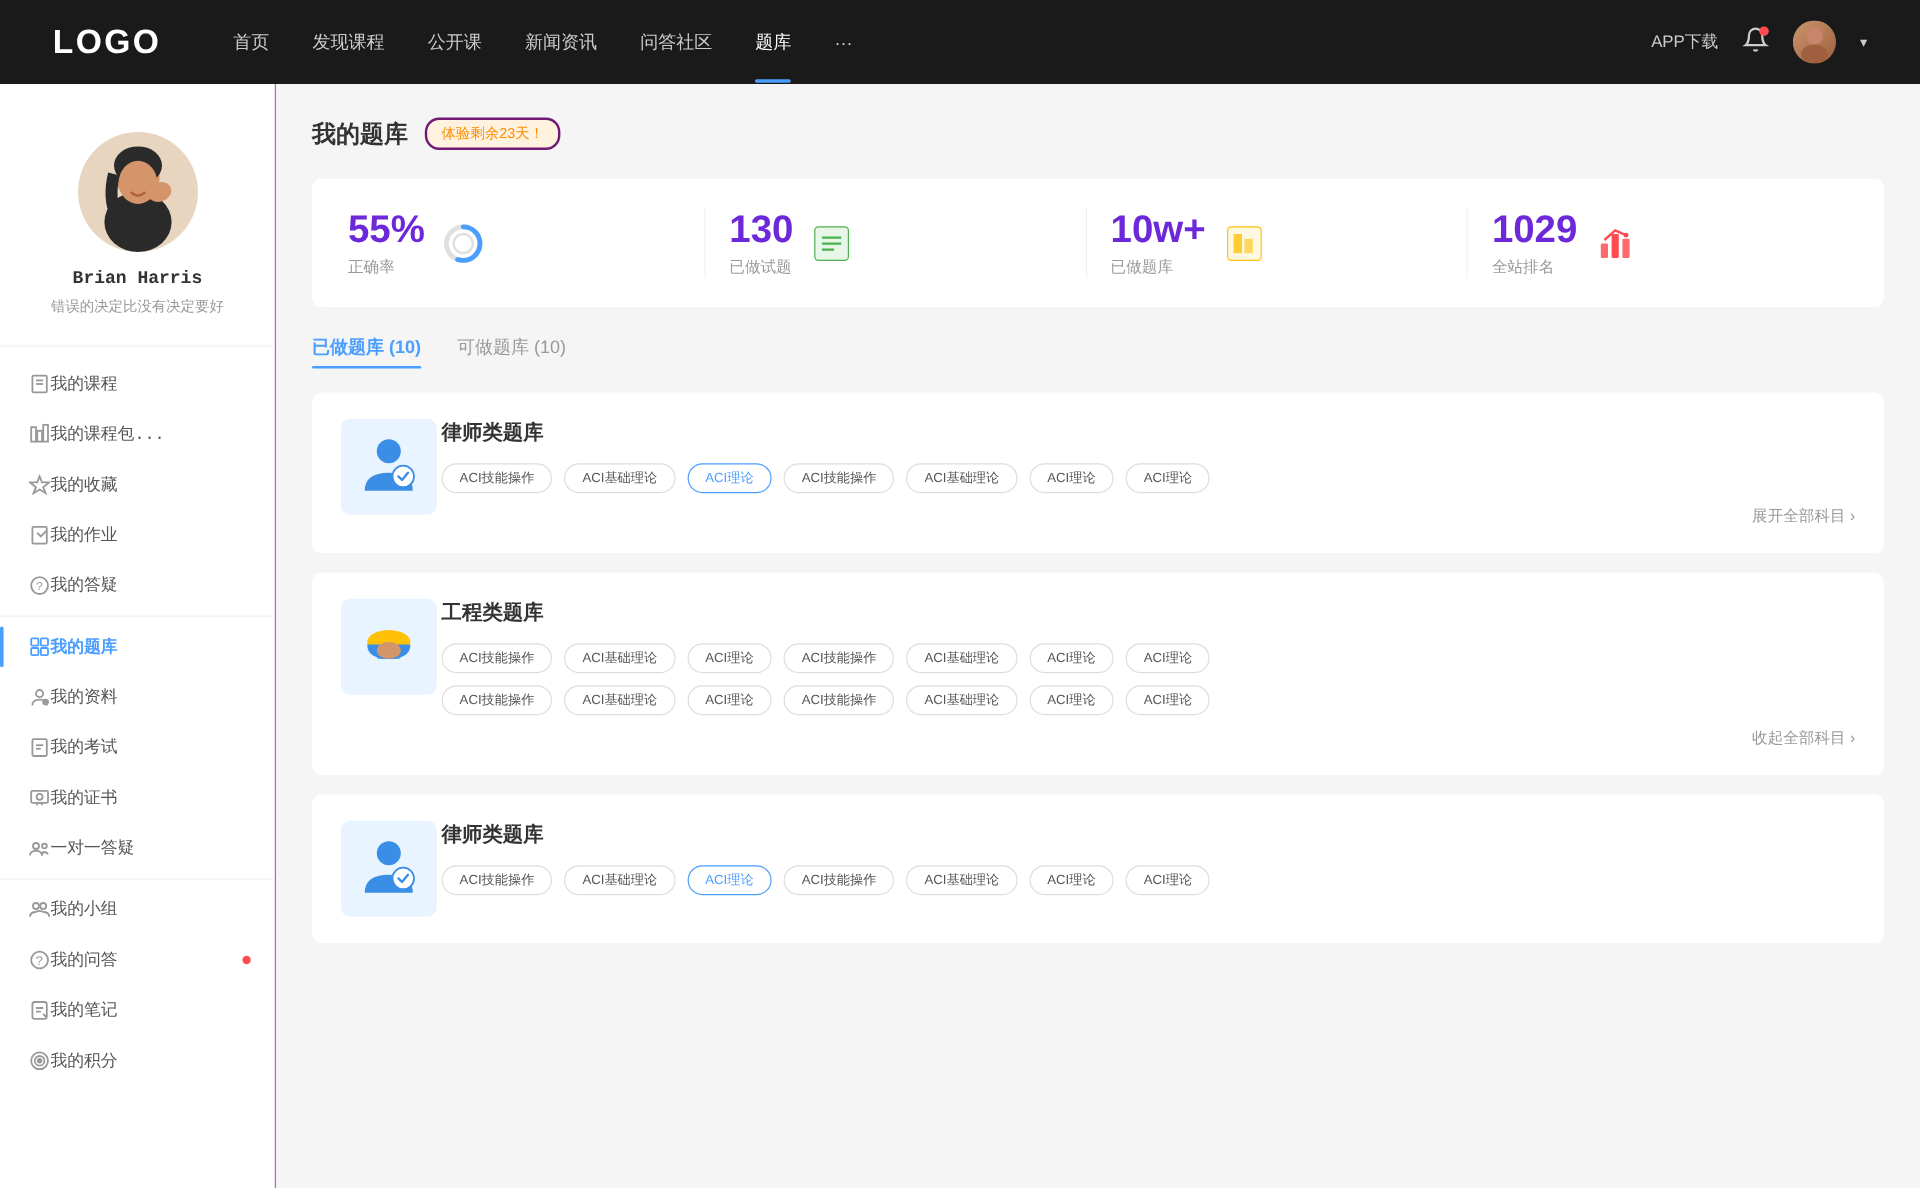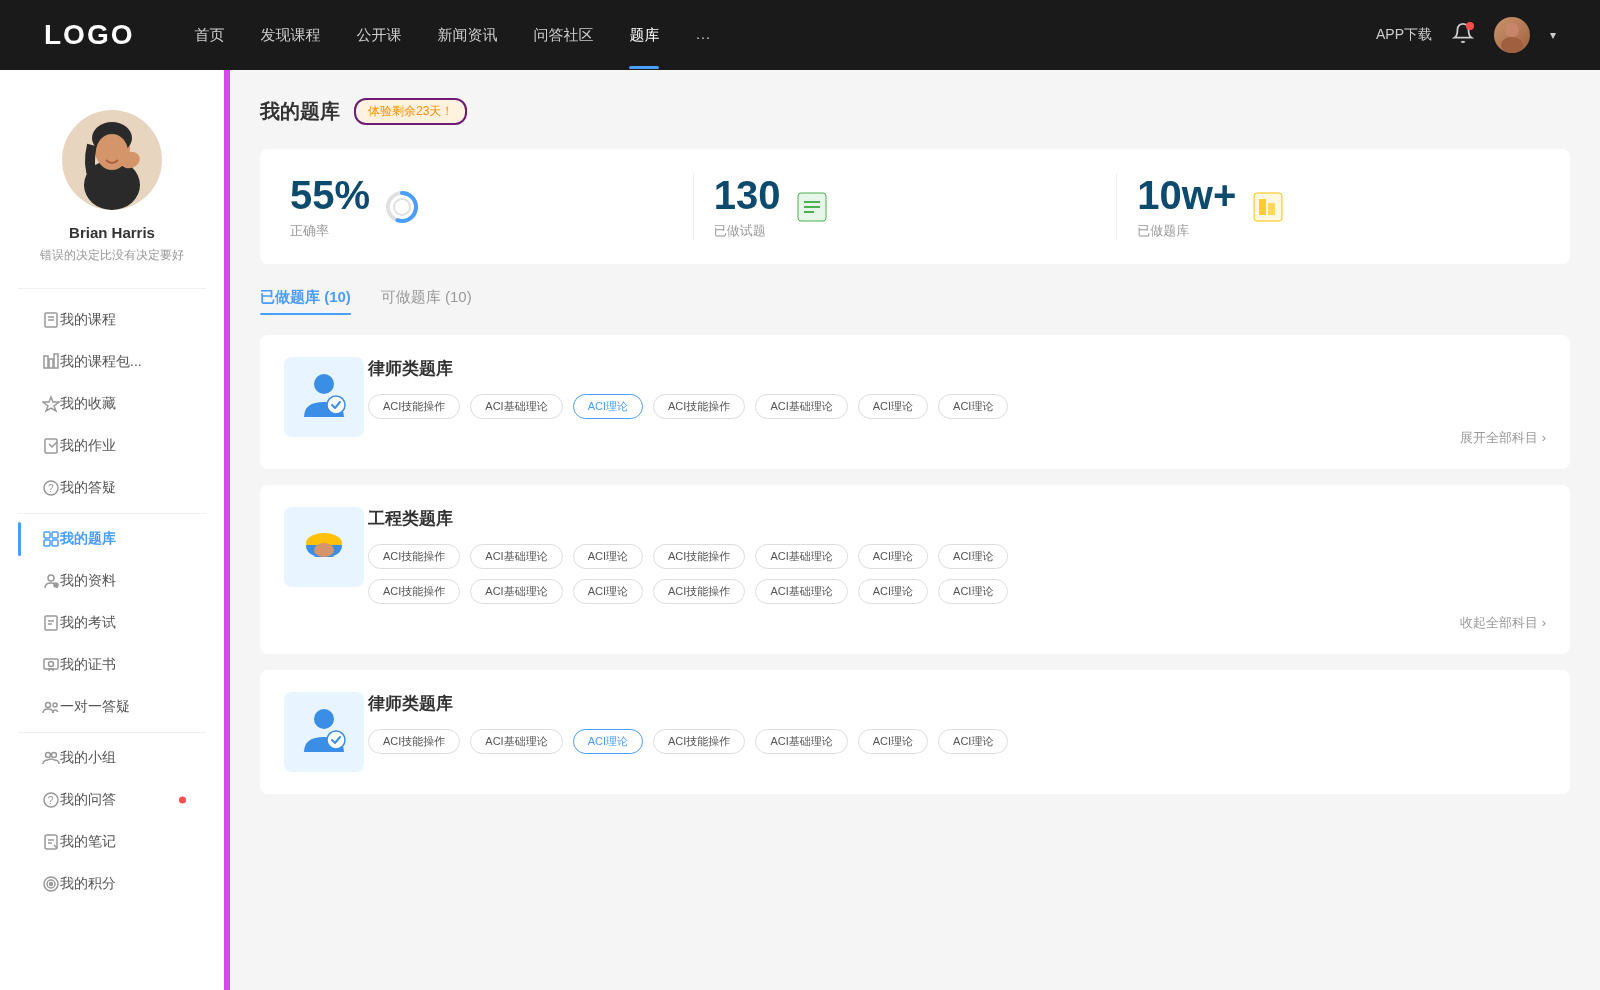--- a/index.html
+++ b/index.html
@@ -101,23 +101,24 @@
     
     .main-layout {
       display: flex;
       min-height: 920px;
     }
 
     
     .sidebar {
       width: 230px;
       background: white;
-      padding: 20px 18px;
+      padding: 20px 0;
       flex-shrink: 0;
-      border-right: 6px solid #d946ef;
+      border-right: 1px solid #d946ef;
+      font-family: Liberation Mono, monospace;
     }
     .sidebar-profile {
       text-align: center;
       padding: 20px 20px 24px;
       border-bottom: 1px solid #f0f0f0;
     }
     .avatar-container {
       width: 100px;
       height: 100px;
       border-radius: 50%;
@@ -227,23 +228,23 @@
       flex: 1;
       display: flex;
       align-items: center;
       gap: 14px;
       padding: 0 20px;
       border-right: 1px solid #f0f0f0;
     }
     .stat-item:first-child { padding-left: 0; }
     .stat-item:last-child { border-right: none; }
     .stat-number {
-      font-size: 40px;
+      font-size: 32px;
       font-weight: 700;
-      color: #0c4a6e;
+      color: #6d28d9;
     }
     .stat-label {
       font-size: 13px;
       color: #999;
       margin-top: 4px;
     }
     .stat-icon {
       width: 36px;
       height: 36px;
       flex-shrink: 0;
@@ -579,20 +580,33 @@
         </div>
         <svg class="stat-icon" viewBox="0 0 36 36">
           <rect x="4" y="4" width="28" height="28" rx="3" fill="#fff8e1"></rect>
           <rect x="4" y="4" width="28" height="28" rx="3" fill="none" stroke="#ffc107" stroke-width="1"></rect>
           <rect x="9" y="10" width="7" height="16" fill="#ffc107" opacity="0.8"></rect>
           <rect x="18" y="14" width="7" height="12" fill="#ffc107" opacity="0.6"></rect>
           <rect x="27" y="8" width="0" height="0"></rect>
         </svg>
       </div>
 
+      <div class="stat-item">
+        <div>
+          <div class="stat-number">1029</div>
+          <div class="stat-label">全站排名</div>
+        </div>
+        <svg class="stat-icon" viewBox="0 0 36 36">
+          <rect x="6" y="18" width="6" height="12" fill="#ff6b6b" rx="1"></rect>
+          <rect x="15" y="10" width="6" height="20" fill="#ff4d4f" rx="1"></rect>
+          <rect x="24" y="14" width="6" height="16" fill="#ff6b6b" rx="1"></rect>
+          <polyline points="9,15 18,7 27,11" stroke="#ff4d4f" stroke-width="2" fill="none"></polyline>
+          <circle cx="27" cy="11" r="2" fill="#ff4d4f"></circle>
+        </svg>
+      </div>
     </div>
 
     <div class="tabs-container">
       <div class="tab active">已做题库 (10)</div>
       <div class="tab">可做题库 (10)</div>
     </div>
 
     <div class="bank-card">
       <div class="bank-header">
         <div class="bank-icon-container">

